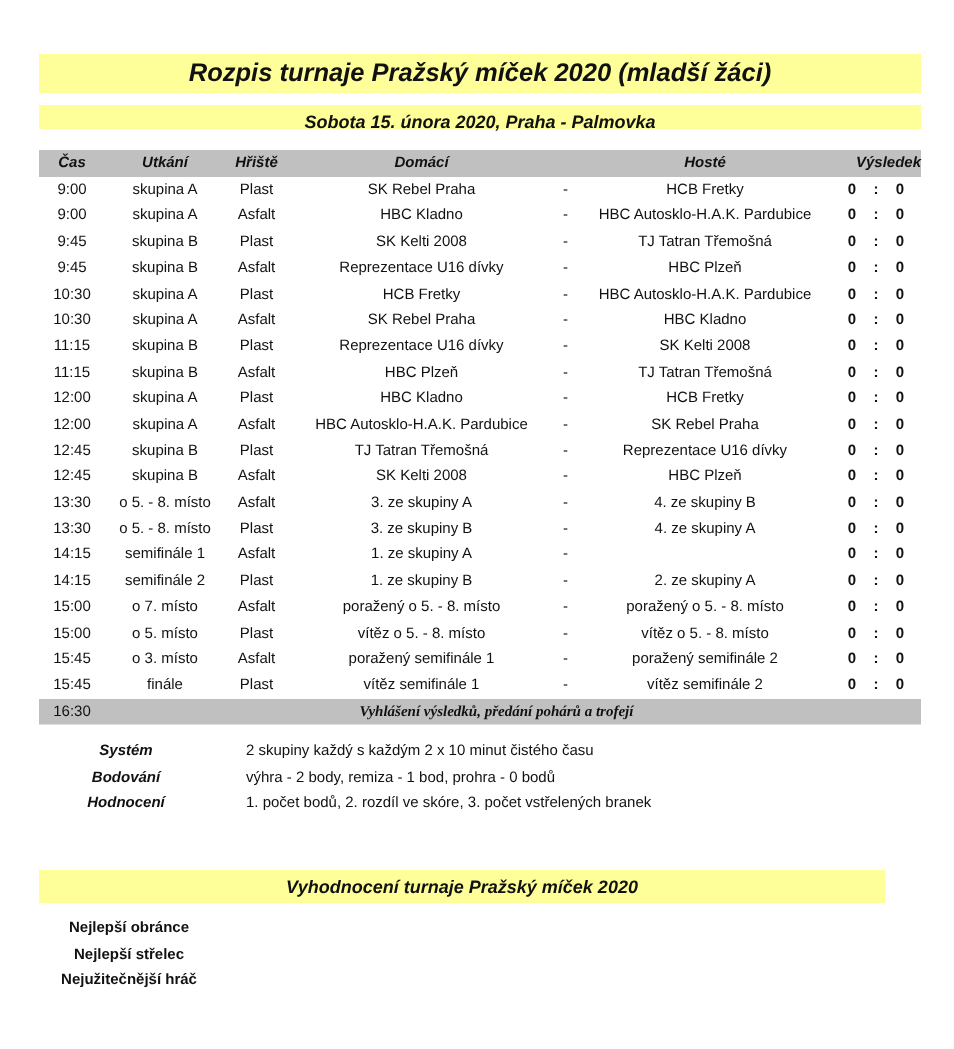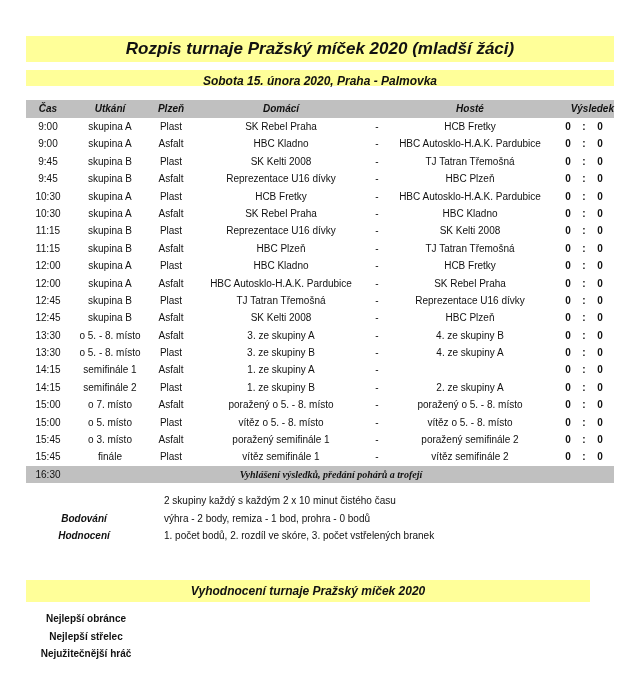--- a/index.html
+++ b/index.html
@@ -43,21 +43,21 @@
 </head>
 <body>
 
 <div id="title-banner" class="banner">Rozpis turnaje Pražský míček 2020 (mladší žáci)</div>
 <div id="date-banner" class="banner">Sobota 15. února 2020, Praha - Palmovka</div>
 
 <div class="grid" style="top:100px;">
   <div class="row header">
     <span class="c-time">Čas</span>
     <span class="c-match">Utkání</span>
-    <span class="c-field">Plzeň</span>
+    <span class="c-field">Hřiště</span>
     <span class="c-home">Domácí</span>
     <span class="c-away">Hosté</span>
     <span class="c-res">Výsledek</span>
   </div>
   <div id="rows">
       <div class="row">
         <span class="c-time">9:00</span>
         <span class="c-match">skupina A</span>
         <span class="c-field">Plast</span>
         <span class="c-home">SK Rebel Praha</span>
@@ -277,20 +277,21 @@
       </div>
     </div>
   <div class="row final-row">
     <span class="c-time">16:30</span>
     <span class="final-text">Vyhlášení výsledků, předání pohárů a trofejí</span>
   </div>
 </div>
 
 <div class="rules">
   <div class="rule">
+    <span class="rule-label">Systém</span>
     <span class="rule-text">2 skupiny každý s každým 2 x 10 minut čistého času</span>
   </div>
   <div class="rule">
     <span class="rule-label">Bodování</span>
     <span class="rule-text">výhra - 2 body, remiza - 1 bod, prohra - 0 bodů</span>
   </div>
   <div class="rule">
     <span class="rule-label">Hodnocení</span>
     <span class="rule-text">1. počet bodů, 2. rozdíl ve skóre, 3. počet vstřelených branek</span>
   </div>

